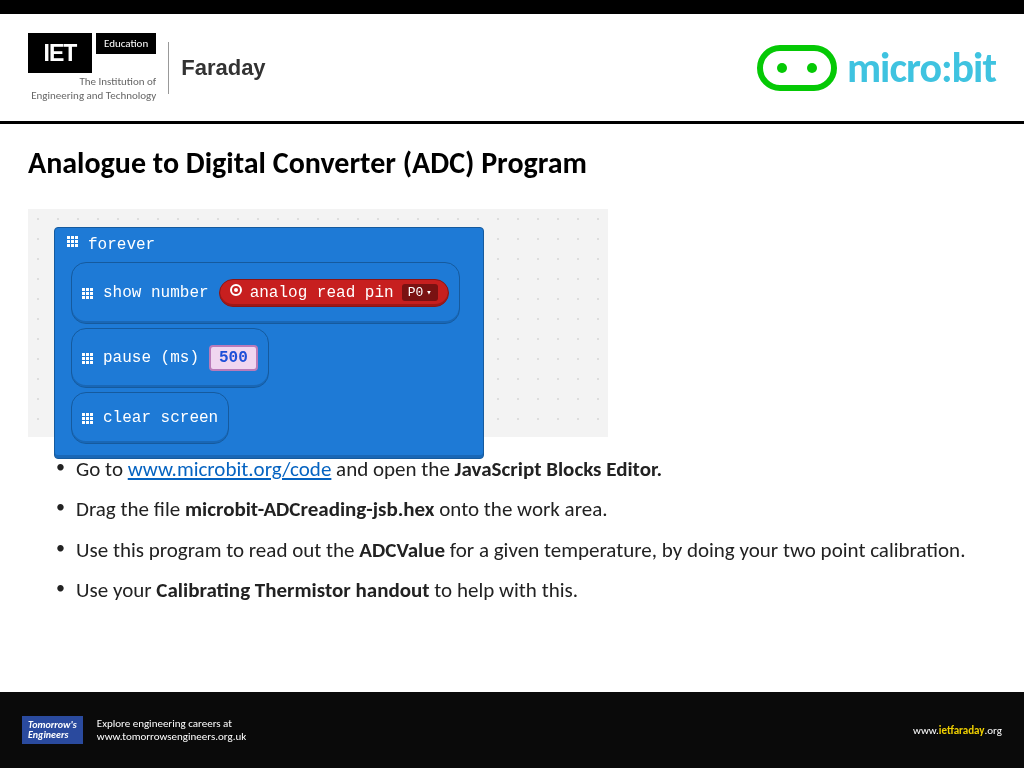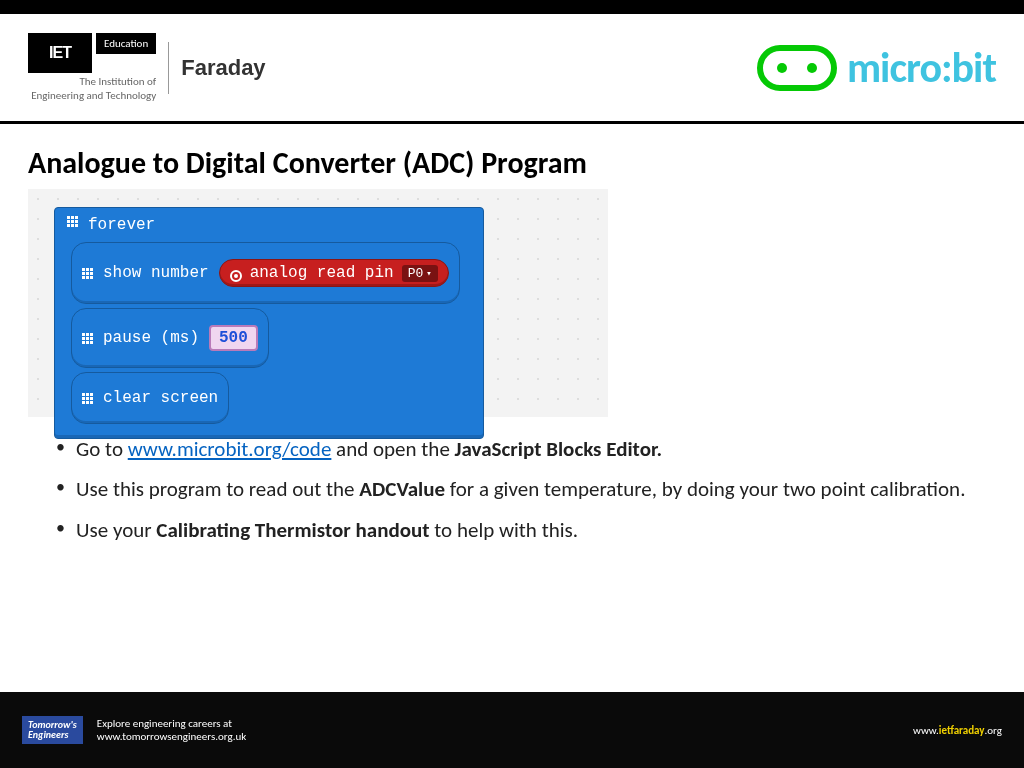--- a/index.html
+++ b/index.html
@@ -2,42 +2,42 @@
 <html><head>
 <meta charset="utf-8">
 <style>
 *{margin:0;padding:0;box-sizing:border-box}
 body{width:1024px;height:768px;font-family:Calibri,Arial,sans-serif;background:#fff;overflow:hidden;position:relative}
 .topbar{height:14px;background:#000}
 .header{height:110px;border-bottom:3px solid #000;display:flex;align-items:center;justify-content:space-between;padding:0 28px}
 .iet-logo{display:flex;align-items:center;gap:12px}
 .iet-mark{display:flex;flex-direction:column;align-items:flex-end}
 .iet-top{display:flex;align-items:flex-start;gap:4px}
-.iet-square{width:64px;height:40px;background:#000;color:#fff;font-weight:900;font-size:16px;display:flex;align-items:center;justify-content:center;letter-spacing:-1px;font-family:Arial,sans-serif}
+.iet-square{width:64px;height:40px;background:#000;color:#fff;font-weight:900;font-size:23px;display:flex;align-items:center;justify-content:center;letter-spacing:-1px;font-family:Arial,sans-serif}
 .iet-edu{background:#000;color:#fff;font-size:11px;padding:4px 8px;font-weight:400}
 .iet-inst{font-size:11px;color:#666;text-align:right;line-height:1.2;margin-top:2px}
 .divider{width:1px;height:52px;background:#999}
 .faraday{font-size:22px;font-weight:700;color:#333;font-family:Arial,sans-serif}
 .microbit{display:flex;align-items:center;gap:10px}
 .mb-device{width:80px;height:46px;border:6px solid #05c905;border-radius:23px;position:relative}
 .mb-device::before,.mb-device::after{content:"";position:absolute;width:10px;height:10px;background:#05c905;border-radius:50%;top:50%;transform:translateY(-50%)}
 .mb-device::before{left:14px}
 .mb-device::after{right:14px}
 .mb-text{font-size:42px;font-weight:600;color:#3fc3e0;letter-spacing:-1px}
 .content{padding:20px 28px}
-h1{font-size:30px;font-weight:700;color:#000;margin-bottom:8px}
+h1{font-size:30px;font-weight:700;color:#000;margin-bottom:28px}
 .code-canvas{width:580px;height:228px;background:#f3f3f3;background-image:radial-gradient(circle,#ddd 1px,transparent 1px);background-size:20px 20px;padding:18px 26px;margin-bottom:18px}
 .block-container{font-family:'Courier New',monospace;font-size:16px;color:#fff}
 .forever-block{background:#1e7ad6;border:1px solid #155a9e;border-radius:4px;width:430px;box-shadow:inset 0 -3px 0 rgba(0,0,0,.15)}
 .forever-head{padding:8px 12px;display:flex;align-items:flex-start;gap:10px}
 .forever-body{padding:0 0 10px 16px}
 .inner-block{background:#1e7ad6;border:1px solid #155a9e;border-radius:15px;padding:16px 10px;margin-bottom:4px;display:flex;align-items:center;gap:10px;width:fit-content;box-shadow:inset 0 -2px 0 rgba(0,0,0,.15)}
 .grid-icon{display:inline-grid;grid-template-columns:repeat(3,3px);grid-template-rows:repeat(3,3px);gap:1px}
 .grid-icon span{background:#fff;width:3px;height:3px}
-.analog-block{background:#c71f1f;border:1px solid #8a1515;border-radius:14px;padding:4px 10px;display:inline-flex;align-items:flex-end;gap:8px;box-shadow:inset 0 -2px 0 rgba(0,0,0,.2)}
+.analog-block{background:#c71f1f;border:1px solid #8a1515;border-radius:14px;padding:4px 10px;display:inline-flex;align-items:flex-start;gap:8px;box-shadow:inset 0 -2px 0 rgba(0,0,0,.2)}
 .radio-icon{width:12px;height:12px;border:2px solid #fff;border-radius:50%;position:relative}
 .radio-icon::after{content:"";position:absolute;width:4px;height:4px;background:#fff;border-radius:50%;top:50%;left:50%;transform:translate(-50%,-50%)}
 .pin-select{background:#7a1212;border-radius:3px;padding:1px 6px;font-size:13px;display:inline-flex;align-items:center;gap:3px}
 .pin-select::after{content:"▾";font-size:9px}
 .num-input{background:#f0d6f0;border:2px solid #b97ab9;color:#1d4ed8;border-radius:4px;padding:2px 8px;font-weight:700}
 ul{list-style:none;padding-left:28px}
 li{font-size:21px;color:#222;margin-bottom:12px;position:relative;padding-left:20px;line-height:1.35}
 li::before{content:"•";position:absolute;left:0;font-size:18px}
 a{color:#0563c1;text-decoration:underline}
 .bold{font-weight:700}
@@ -145,20 +145,23 @@
         </div>
       </div>
     </div>
   </div>
 
   <ul>
     <li>
       <span>Go to </span><a href="#">www.microbit.org/code</a><span> and open the </span><span class="bold">JavaScript Blocks Editor.</span>
     </li>
     <li>
+      <span>Drag the file </span><span class="bold">microbit-ADCreading-jsb.hex</span><span> onto the work area.</span>
+    </li>
+    <li>
       <span>Use this program to read out the </span><span class="bold">ADCValue</span><span> for a given temperature, by doing your two point calibration.</span>
     </li>
     <li>
       <span>Use your </span><span class="bold">Calibrating Thermistor handout</span><span> to help with this.</span>
     </li>
   </ul>
 </div>
 
 <div class="footer">
   <div class="footer-left">

